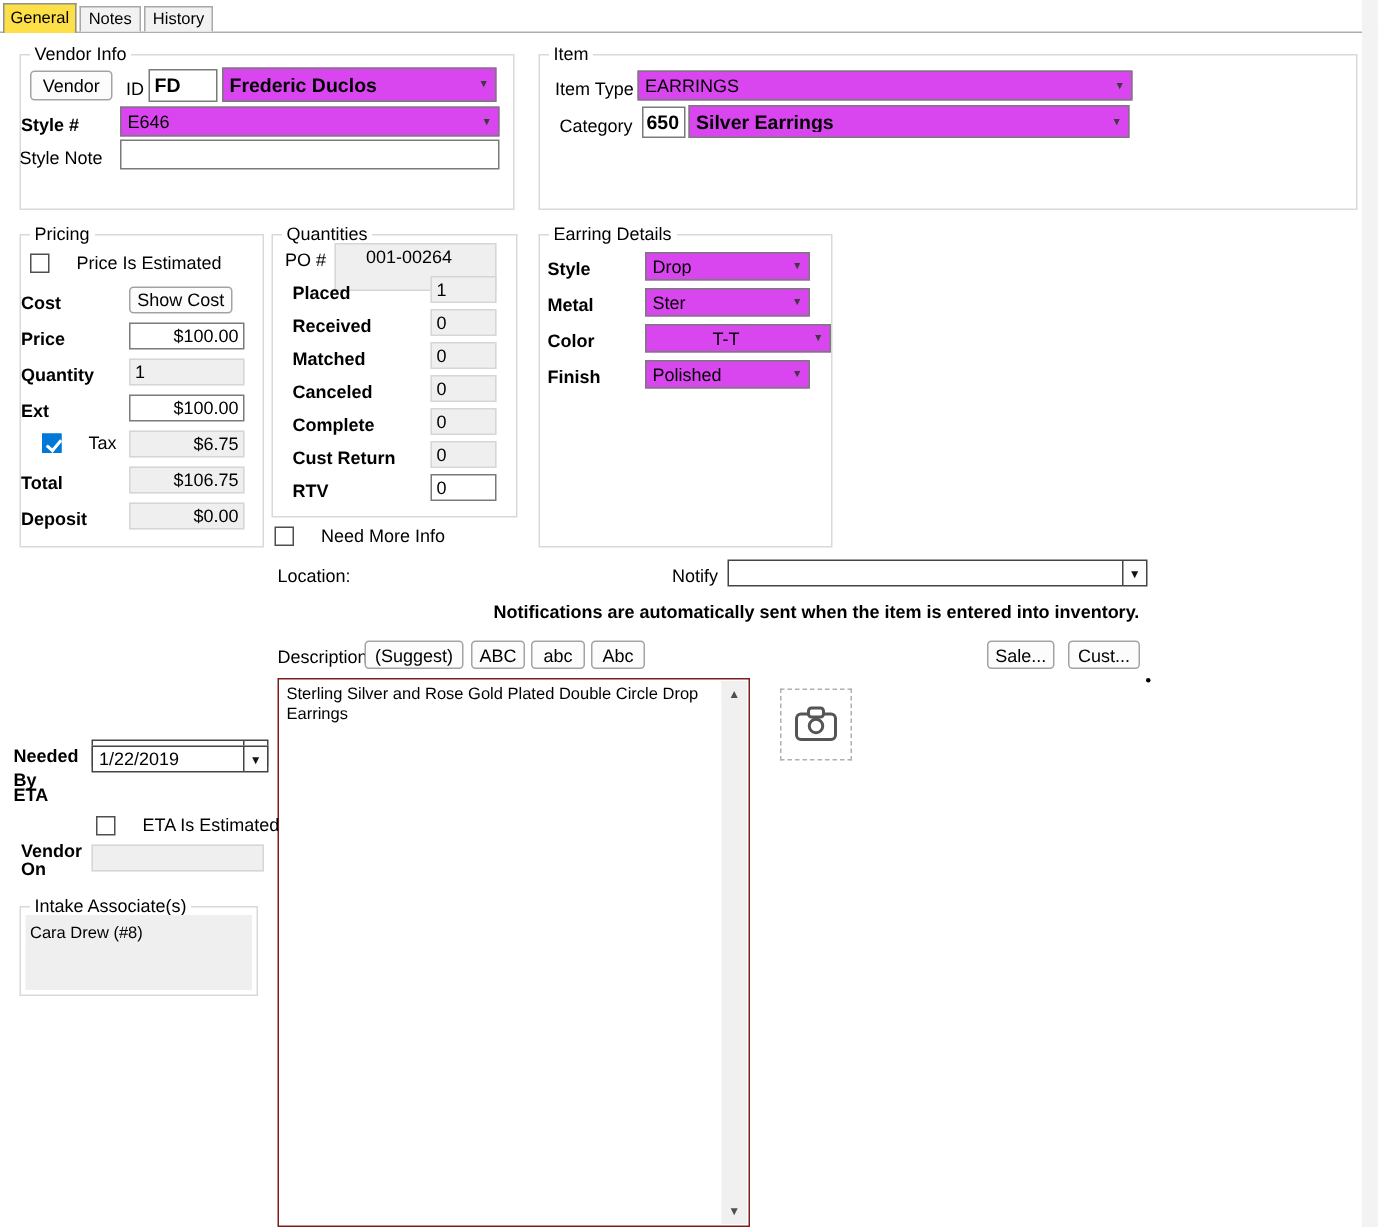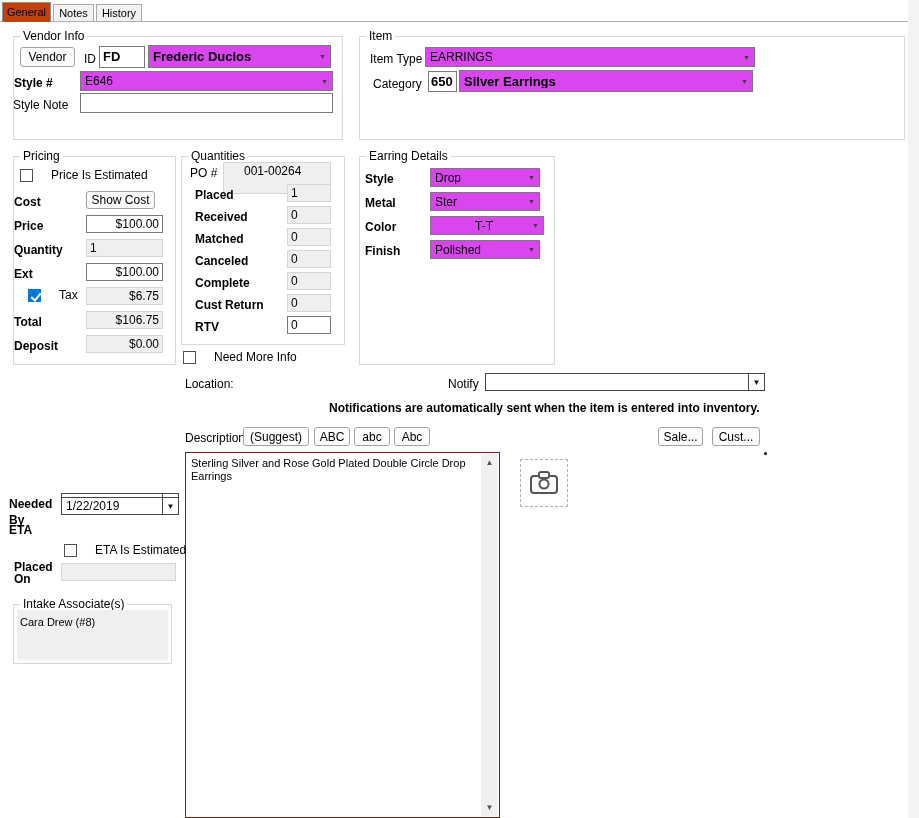--- a/index.html
+++ b/index.html
@@ -3,21 +3,21 @@
 <meta charset="utf-8">
 <style>
   * { box-sizing: border-box; margin: 0; padding: 0; }
   html,body { background:#fff; }
   body { font-family:"Liberation Sans","DejaVu Sans",sans-serif; font-size:12px; color:#000; }
   #app { position:relative; width:919px; height:818px; background:#fff; overflow:hidden; }
 
   
   .tabline { position:absolute; left:0; top:21px; width:919px; height:1px; background:#aeaeae; }
   .tab { position:absolute; font-size:11px; text-align:center; line-height:16px; cursor:pointer; }
-  .tab.sel { top:2px; height:20px; background:#c2410c; border:1px solid #8f8f8f; border-bottom:none; z-index:2; line-height:18px; }
+  .tab.sel { top:2px; height:20px; background:#fde047; border:1px solid #8f8f8f; border-bottom:none; z-index:2; line-height:18px; }
   .tab.unsel { top:4px; height:17px; background:#f2f2f2; border:1px solid #a8a8a8; border-bottom:none; }
 
   
   fieldset.gb { position:absolute; border:1px solid #d9d9d9; background:transparent; }
   fieldset.gb legend { font-size:12px; margin-left:6px; padding:0 3px; color:#000; }
 
   .lbl { position:absolute; font-size:12px; line-height:16px; white-space:nowrap; }
   .lbl.r { text-align:left; white-space:normal;font-weight:bold; }
 
   .tb { position:absolute; border:1px solid #7a7a7a; background:#fff; font-size:12px; line-height:16px; padding:0 3px; overflow:hidden; white-space:nowrap; }
@@ -157,21 +157,21 @@
   <div class="combo" style="left:430px;top:168px;width:110px;height:19px;">
     <span class="val">Drop</span>
     <span class="arr">▼</span>
   </div>
   <div class="lbl r" style="left:365px;top:195px;width:58px;">Metal</div>
   <div class="combo" style="left:430px;top:192px;width:110px;height:19px;">
     <span class="val">Ster</span>
     <span class="arr">▼</span>
   </div>
   <div class="lbl r" style="left:365px;top:219px;width:58px;">Color</div>
-  <div class="combo" style="left:430px;top:216px;width:114px;height:19px;padding-left:44px;">
+  <div class="combo" style="left:430px;top:216px;width:124px;height:19px;padding-left:44px;">
     <span class="val">T-T</span>
     <span class="arr">▼</span>
   </div>
   <div class="lbl r" style="left:365px;top:243px;width:58px;">Finish</div>
   <div class="combo" style="left:430px;top:240px;width:110px;height:19px;">
     <span class="val">Polished</span>
     <span class="arr">▼</span>
   </div>
 
   <div class="lbl" style="left:185px;top:376px;">Location:</div>
@@ -214,21 +214,21 @@
   </div>
   <div class="lbl r" style="left:9px;top:522px;width:50px;">ETA</div>
   <div class="combo-flat" style="left:61px;top:497px;width:118px;height:18px;gap:12px;">
     <span class="val">1/22/2019</span>
     <span class="arrbox">▼</span>
   </div>
   <div class="cb" style="left:64px;top:543px;">
     <span class="box"></span>
     <span>ETA Is Estimated</span>
   </div>
-  <div class="lbl r" style="left:14px;top:561px;width:44px;line-height:12px;">Placed On</div>
+  <div class="lbl r" style="left:14px;top:561px;width:44px;line-height:12px;">Vendor On</div>
   <div class="tb gray" style="left:61px;top:563px;width:115px;height:18px;"></div>
 
   <fieldset class="gb" style="left:13px;top:597px;width:159px;height:67px;">
     <legend>Intake Associate(s)</legend>
   </fieldset>
   <div class="gray-panel" style="left:17px;top:610px;width:151px;height:50px;"></div>
   <div class="lbl" style="left:20px;top:614px;font-size:11px;">Cara Drew (#8)</div>
 
   <div class="edge-strip" style="left:908px;top:0;width:11px;height:818px;"></div>
 

